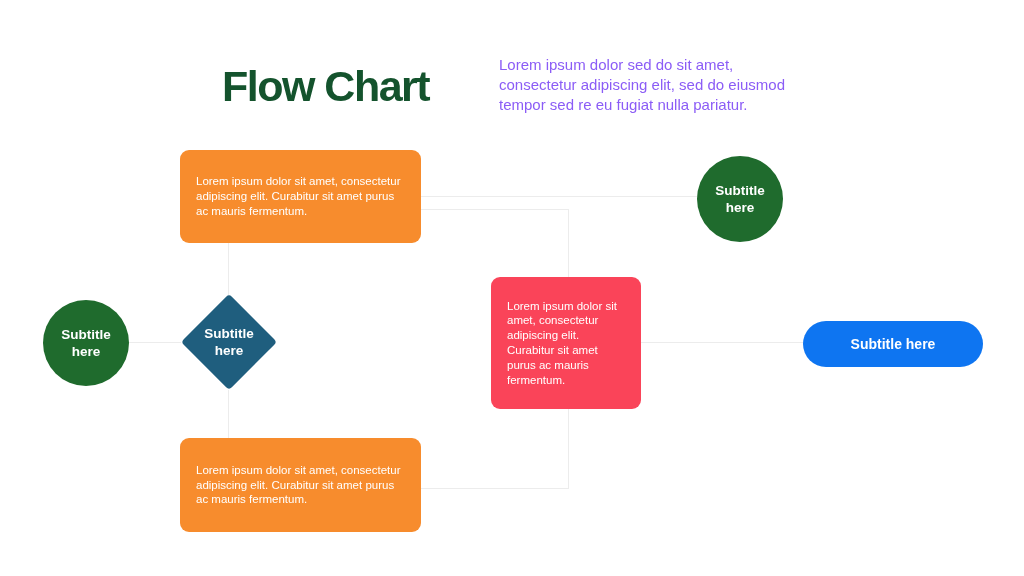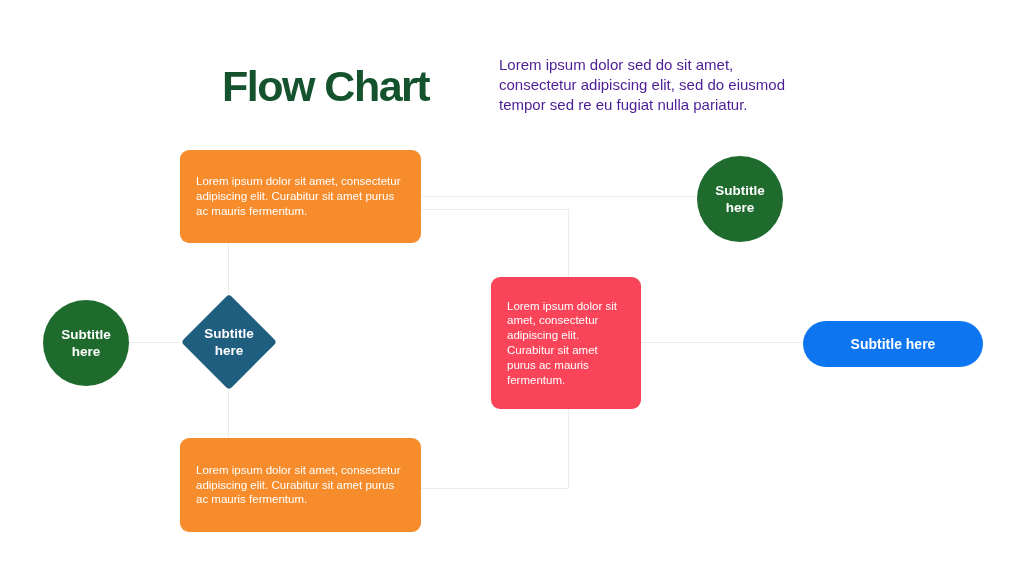--- a/index.html
+++ b/index.html
@@ -12,21 +12,21 @@
     font-family: "Liberation Sans", sans-serif;
   }
   .title {
     position: absolute; left: 178px; top: 62px;
     font-size: 43px; font-weight: 700; letter-spacing: -1.5px;
     color: #14532d;
     margin-left: 44px;
   }
   .description {
     position: absolute; left: 499px; top: 55px; width: 308px;
-    font-size: 15px; line-height: 20px; color: #4c1d95;
+    font-size: 15px; line-height: 20px; color: #8b5cf6;
   }
   .hline { position: absolute; height: 1px; }
   .vline { position: absolute; width: 1px; }
   .node { position: absolute; color: #ffffff; }
   .box {
     border-radius: 9px;
     display: flex; align-items: center;
     padding: 16px 16px;
     font-size: 11.5px; line-height: 14.8px;
   }

